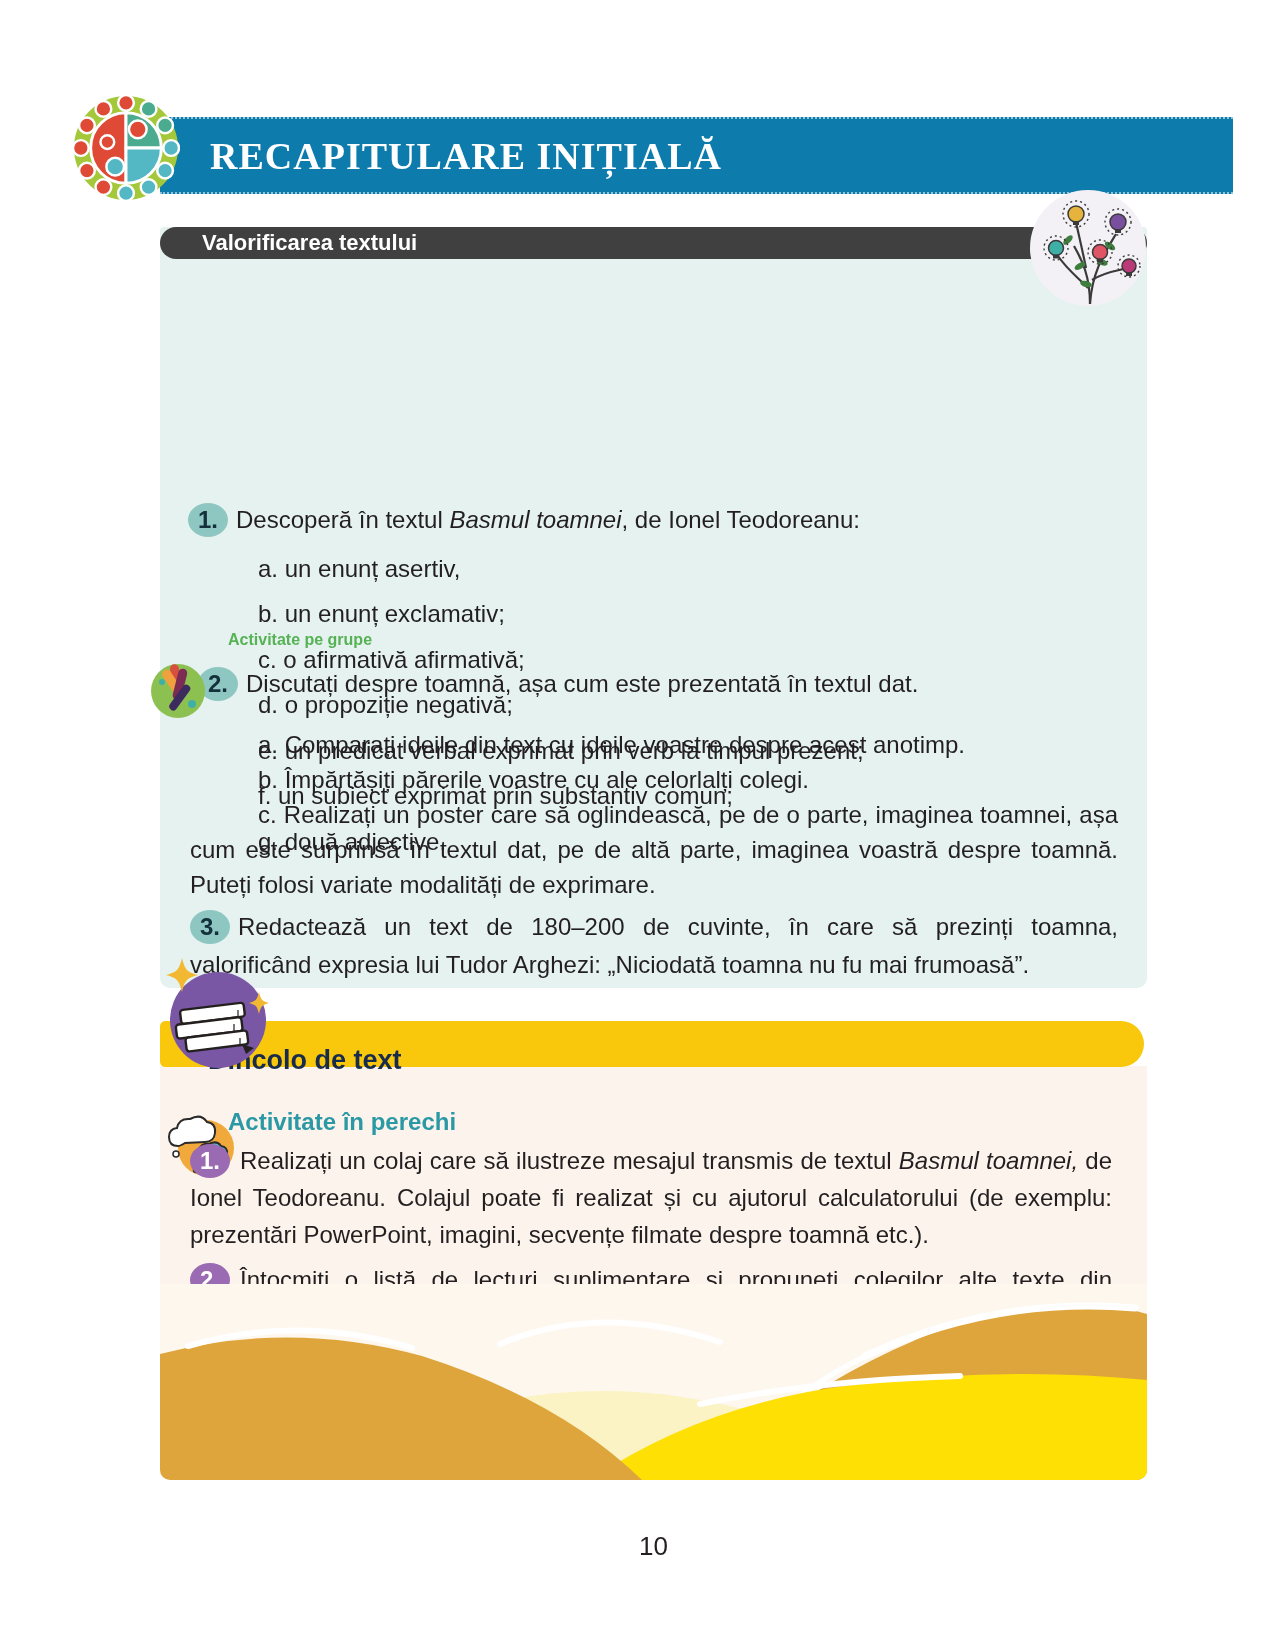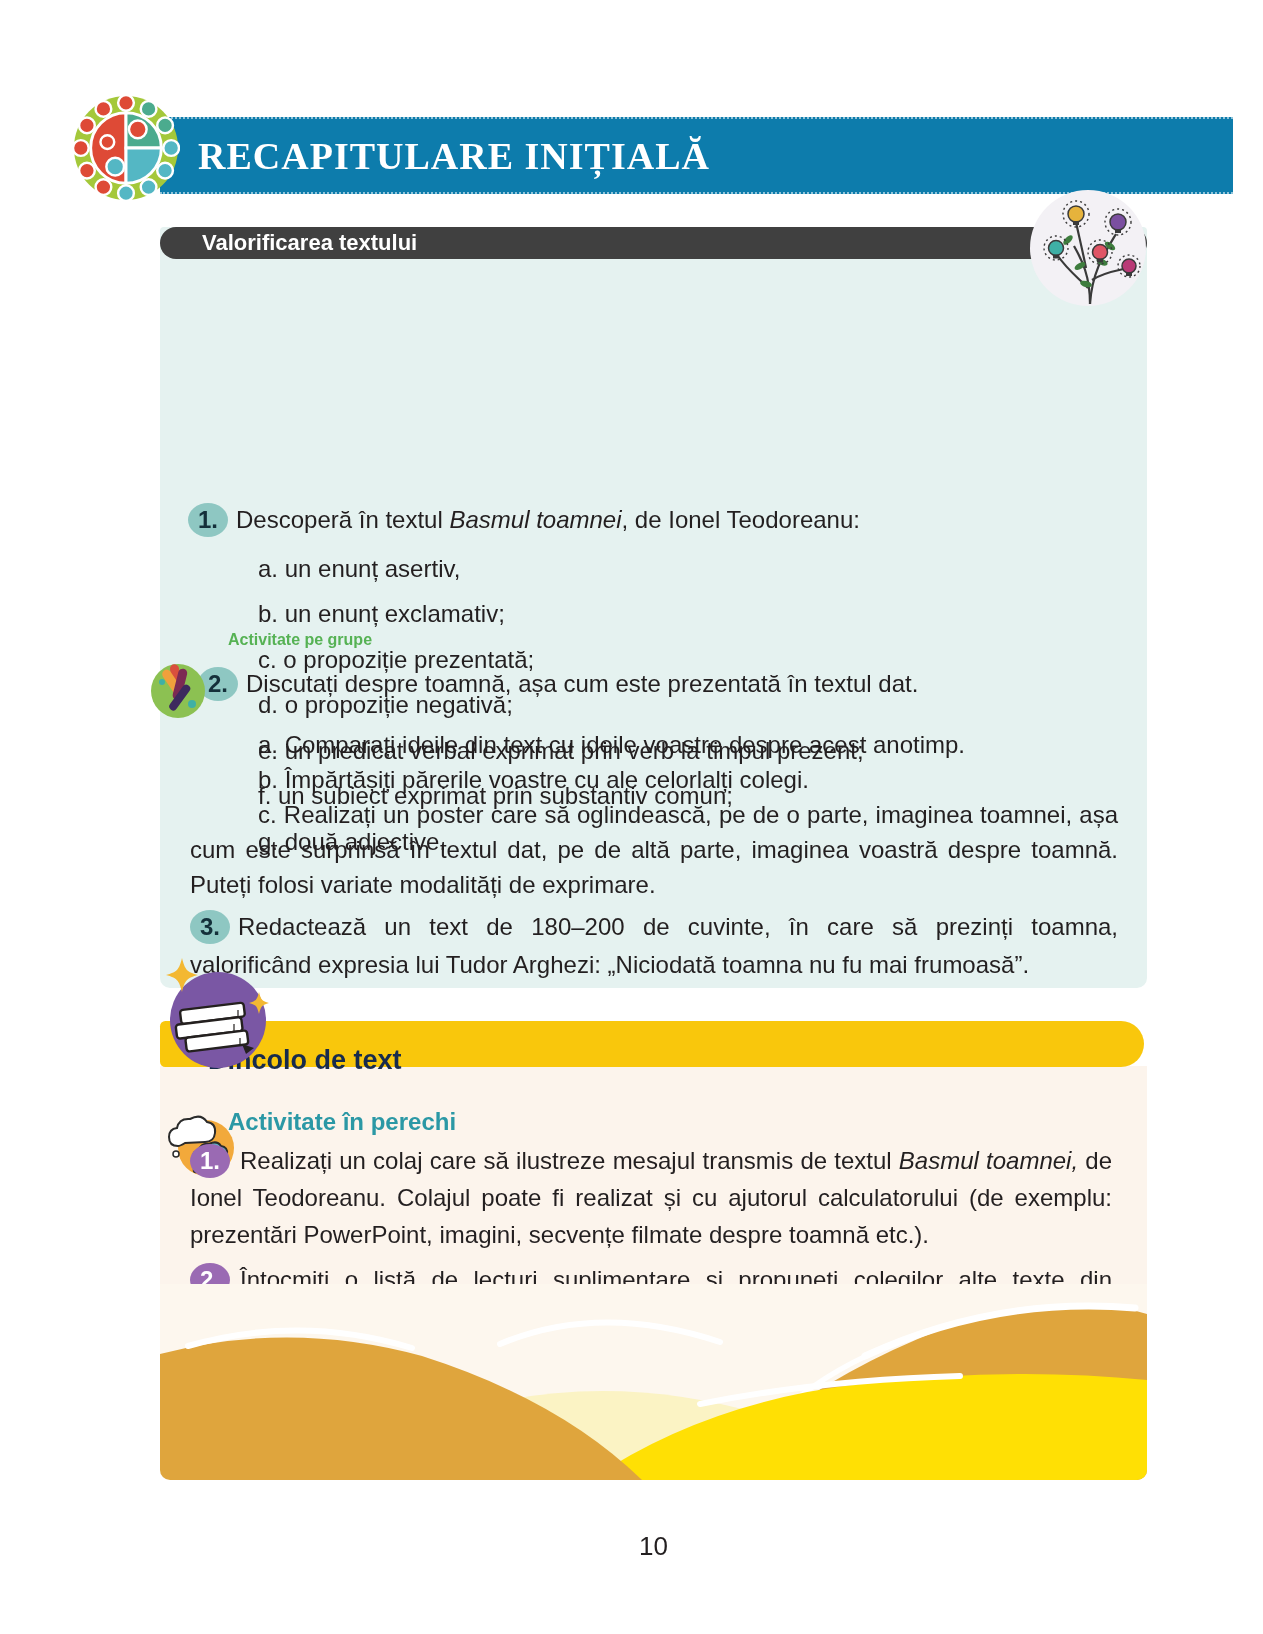--- a/index.html
+++ b/index.html
@@ -4,21 +4,21 @@
 <style>
   html,body{margin:0;padding:0;background:#ffffff;}
   .page{position:relative;width:1263px;height:1634px;background:#ffffff;overflow:hidden;
         font-family:"Liberation Sans",sans-serif;color:#231f20;}
 
   
   .header-bar{position:absolute;left:160px;top:117px;width:1073px;height:73px;
               background:#0d7cac;display:flex;align-items:center;
               border-top:2px dotted rgba(255,255,255,.55);border-bottom:2px dotted rgba(255,255,255,.55);}
   .header-title{font-family:"Liberation Serif",serif;font-weight:bold;font-size:38px;
-                color:#ffffff;letter-spacing:1px;padding-left:38px;}
+                color:#ffffff;letter-spacing:1px;padding-left:50px;}
   .logo-badge{position:absolute;left:72px;top:94px;width:108px;height:108px;}
   .flower-badge{position:absolute;left:1028px;top:188px;width:120px;height:120px;z-index:5;}
 
   
   .panel-teal{position:absolute;left:160px;top:227px;width:987px;height:761px;
               background:#e5f2f0;border-radius:4px 4px 10px 10px;}
   .teal-bar{position:absolute;left:0;top:0;width:100%;height:32px;background:#404040;
             border-radius:16px;display:flex;align-items:center;}
   .teal-bar-label{color:#ffffff;font-weight:bold;font-size:22px;padding-left:42px;}
 
@@ -151,21 +151,21 @@
     </div>
 
     <div class="ex-row ex1-row">
       <span class="num-teal">1.</span>
       <span><span>Descoperă în textul </span><i>Basmul toamnei</i><span>, de Ionel Teodoreanu:</span></span>
     </div>
 
     <ul class="sublist">
       <li>a. un enunț asertiv,</li>
       <li>b. un enunț exclamativ;</li>
-      <li>c. o propoziție prezentată;</li>
+      <li>c. o afirmativă afirmativă;</li>
       <li>d. o propoziție negativă;</li>
       <li>e. un predicat verbal exprimat prin verb la timpul prezent;</li>
       <li>f. un subiect exprimat prin substantiv comun;</li>
       <li>g. două adjective.</li>
     </ul>
 
     <h3 class="green-head" style="top:404px;">Activitate pe grupe</h3>
 
     <div class="ex-row" style="left:38px;top:440px;">
       <span class="num-teal">2.</span>

